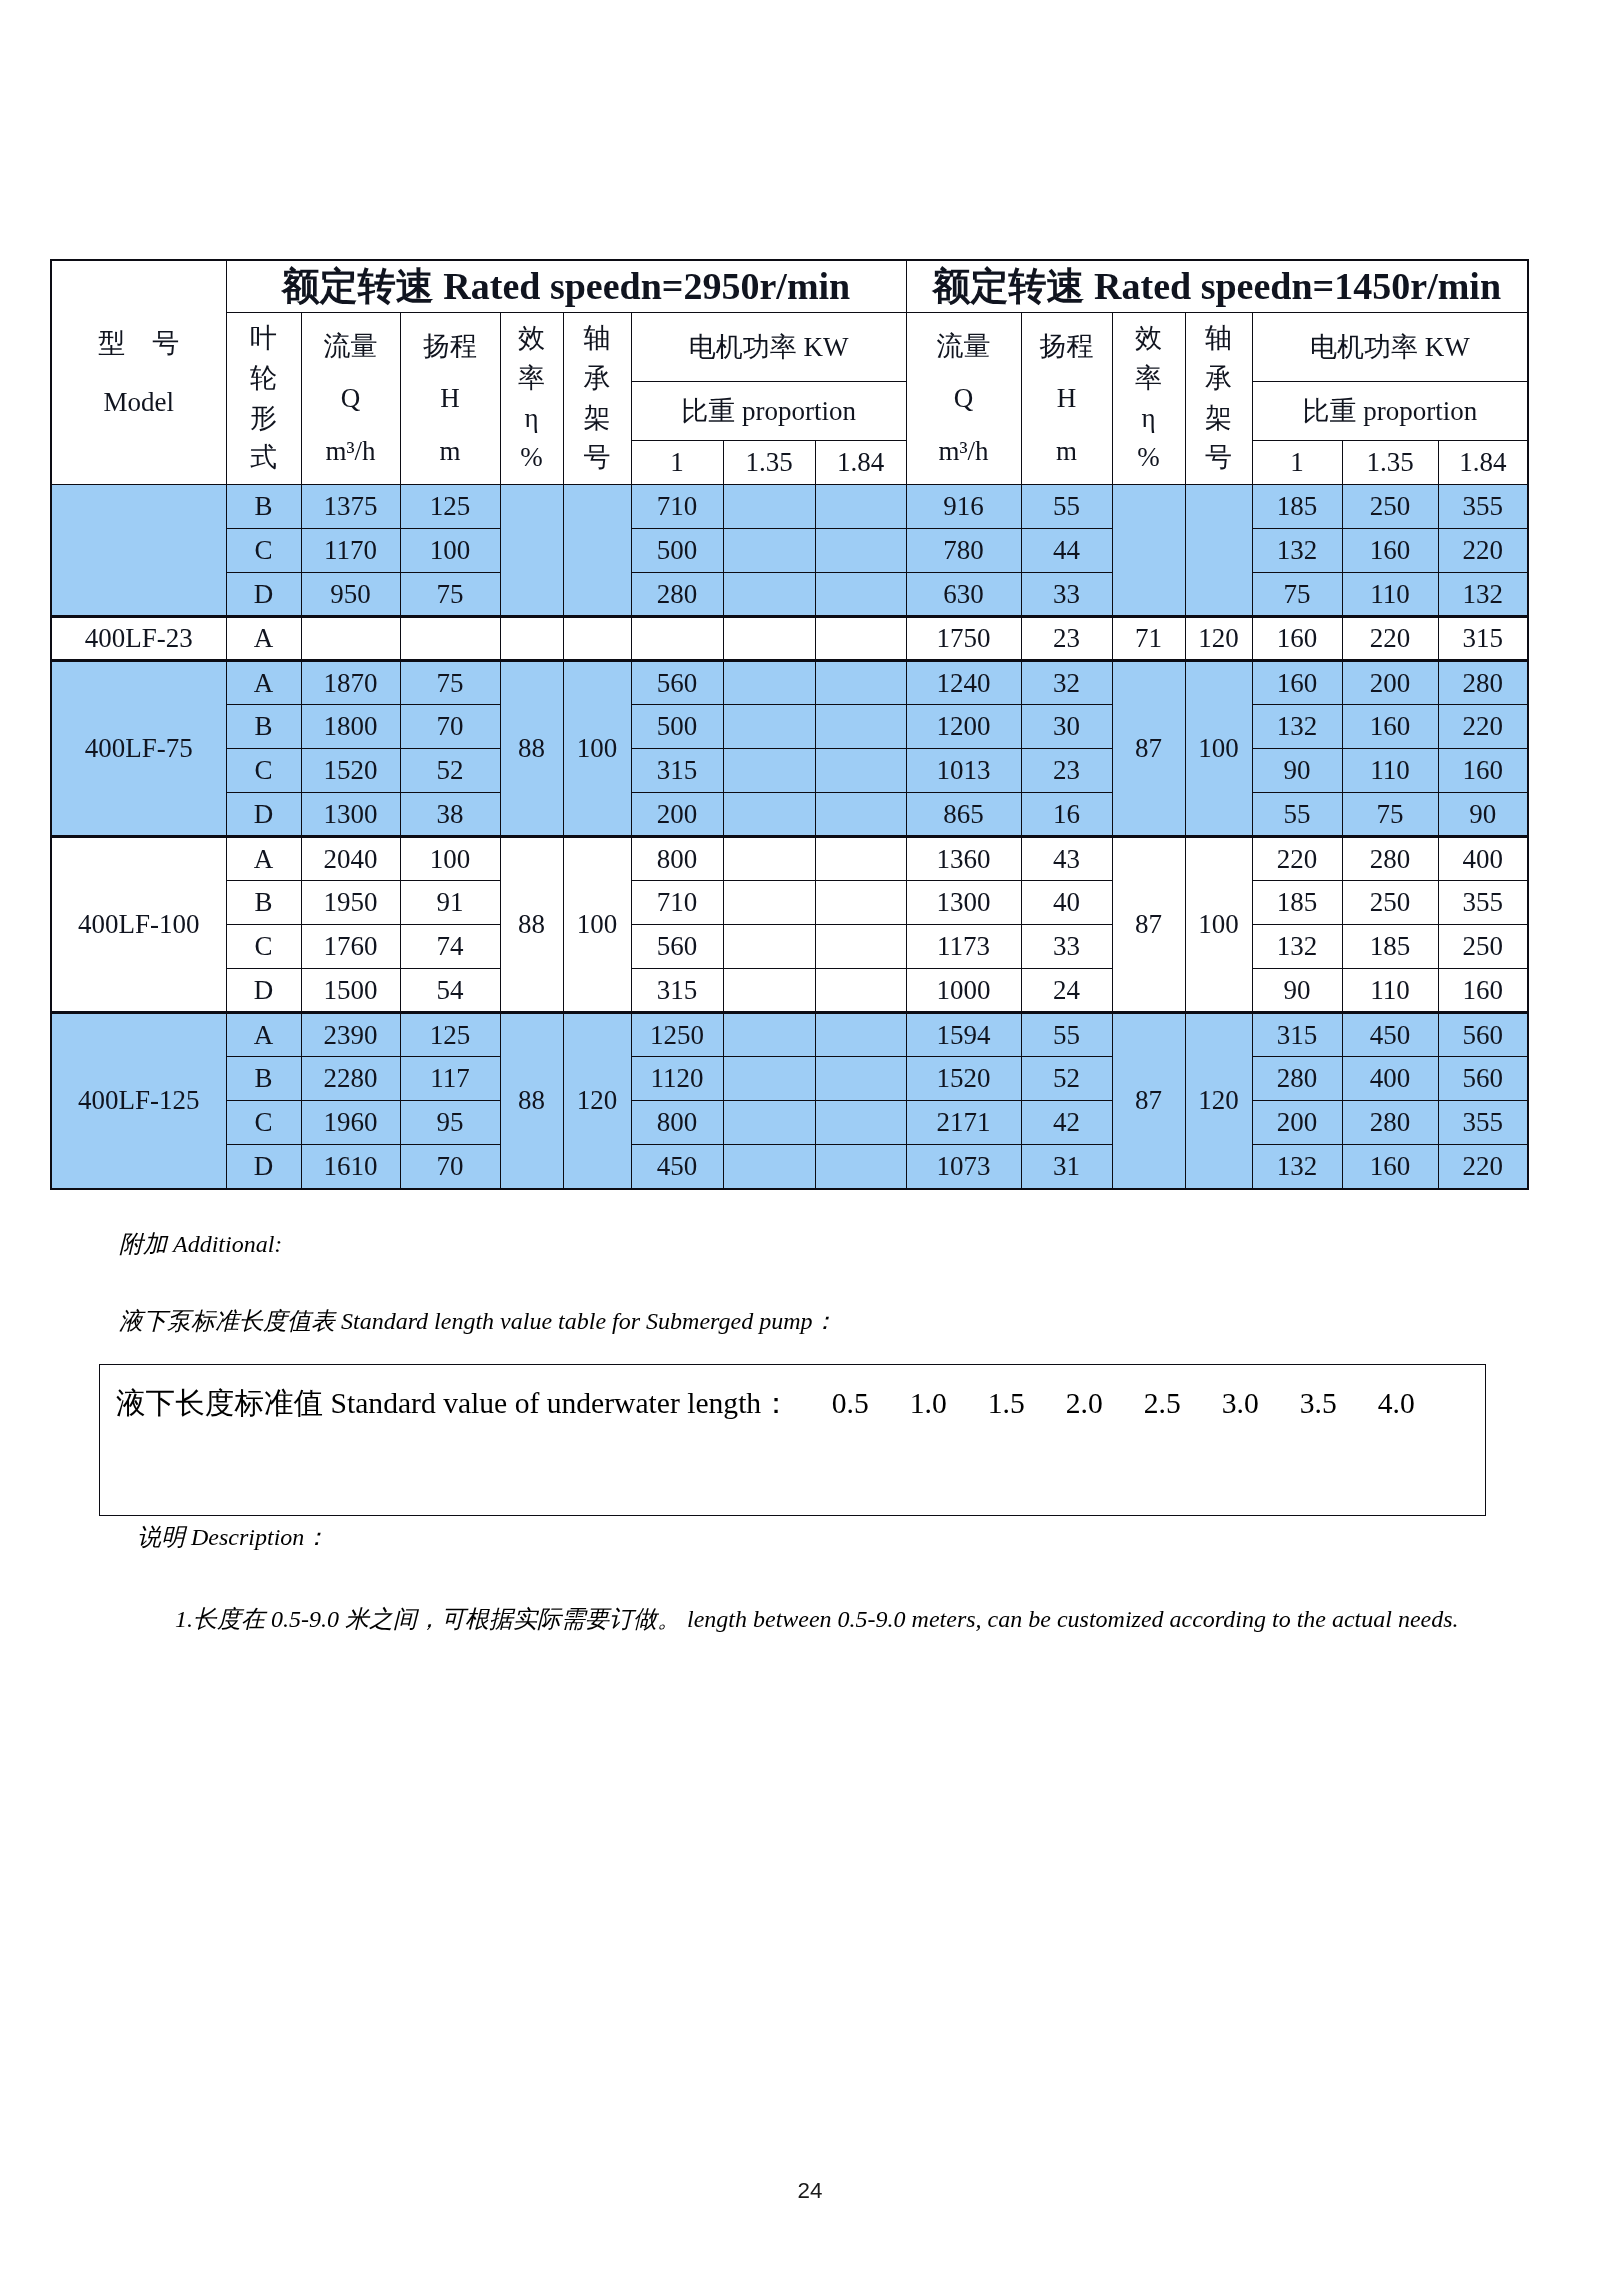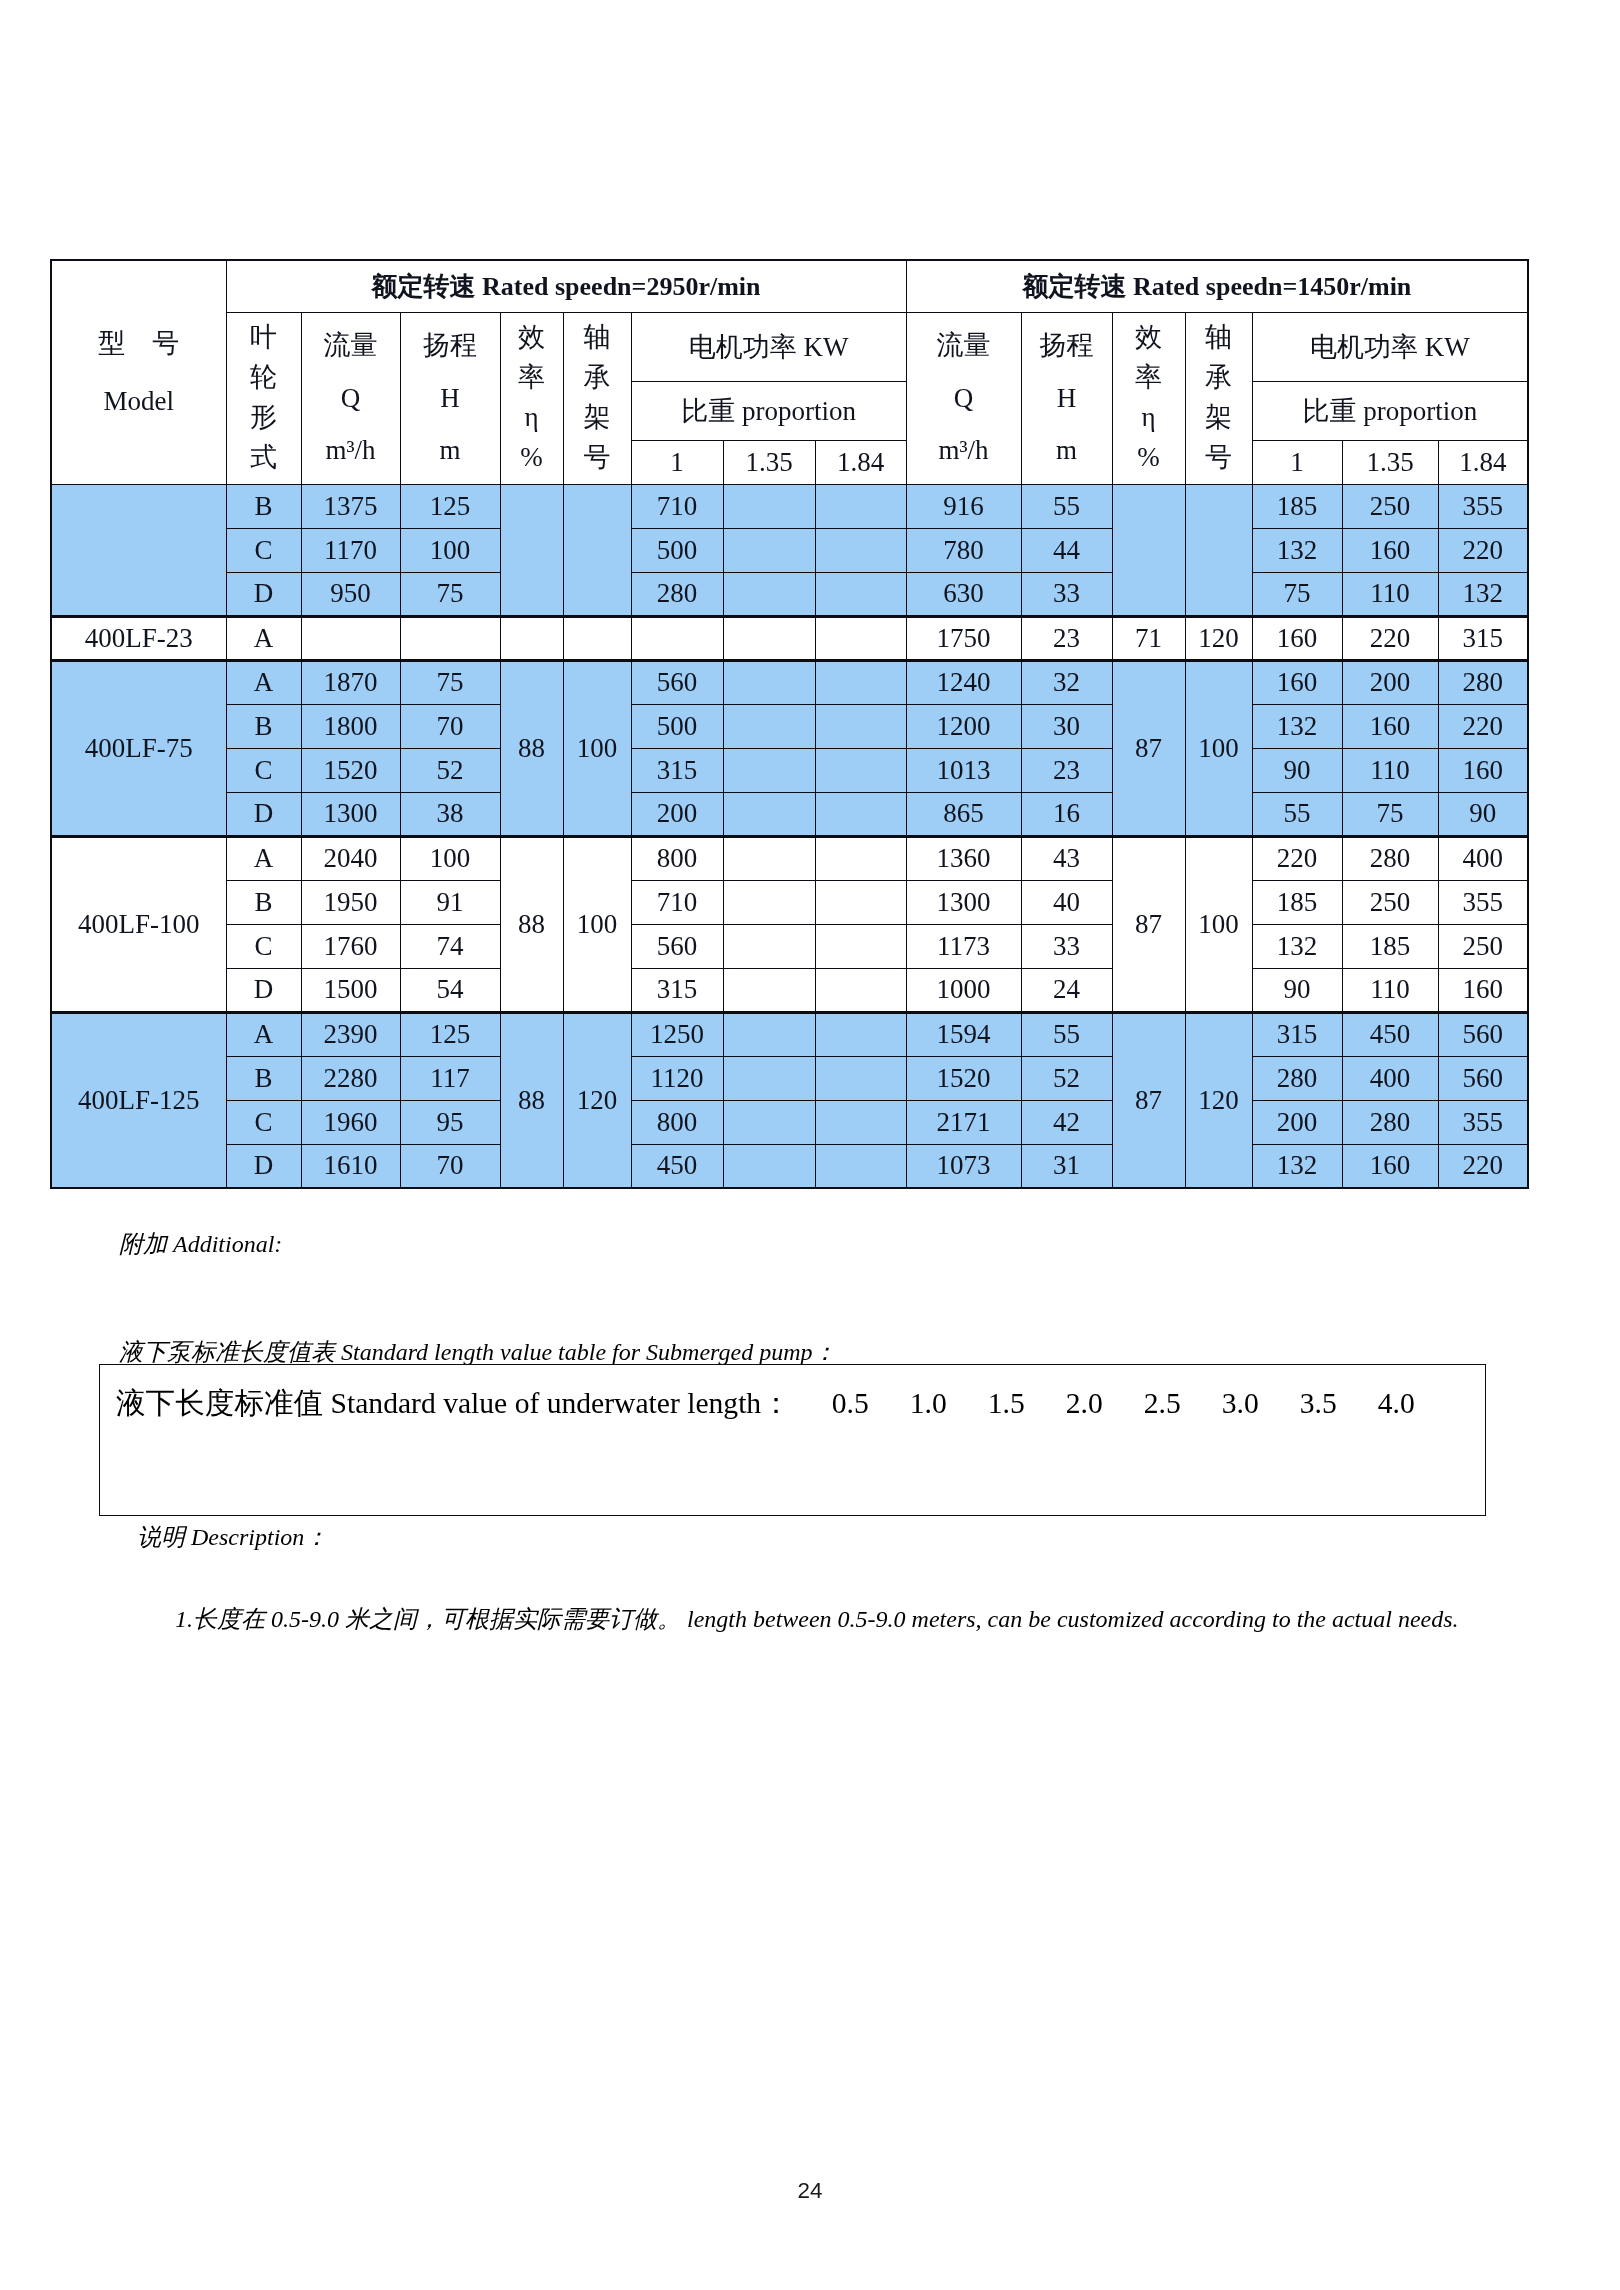--- a/index.html
+++ b/index.html
@@ -5,34 +5,34 @@
   html,body{margin:0;padding:0;background:#ffffff;}
   .page{position:relative;width:1620px;height:2291px;background:#ffffff;overflow:hidden;
         font-family:"Liberation Serif","DejaVu Serif",serif;color:#000000;}
 
   
   table.spec{position:absolute;left:50px;top:259px;border-collapse:collapse;table-layout:fixed;
              width:1478px;border:2.7px solid #0c0c14;font-size:27px;color:#10141f;}
   .spec td{border:1.8px solid #0c0c14;text-align:center;vertical-align:middle;padding:0;overflow:hidden;}
   .spec tr.blue td{background:var(--row-blue,#9ECDF5);}
   .spec tr.gs td{border-top:3.6px solid #0c0c14;}
-  .spec td.band{font-weight:bold;font-size:26px;}
+  .spec td.band{font-weight:bold;font-size:38px;}
   .spec tr.h1{height:52px;}
   .spec tr.h2{height:69px;}
   .spec tr.h3{height:59px;}
   .spec tr.h4{height:44px;}
   .spec tr.dr{height:44px;}
   .pl2{white-space:pre-line;line-height:2.15;}
   .pl3{white-space:pre-line;line-height:1.95;}
   .pl4{white-space:pre-line;line-height:1.48;}
 
   
   .txt{position:absolute;left:119px;font-size:24px;line-height:1.25;font-style:italic;}
   .t-additional{top:1229px;}
-  .t-subtitle{top:1306px;margin-top:31px;}
+  .t-subtitle{top:1306px;}
   .lenbox{position:absolute;left:99px;top:1364px;width:1387px;height:152px;
           border:1.8px solid #0c0c14;font-size:29.6px;box-sizing:border-box;}
   .lenline1{padding:18px 0 0 16px;}
   .lenline2{padding:14.3px 0 0 273px;}
   .lv{display:inline-block;margin-left:41px;}
   .t-desc{top:1522px;margin-left:18px;}
   .note{width:1379px;line-height:56px;text-indent:56px;text-align:justify;}
   .t-note1{top:1591px;}
   .t-note2{top:1725px;}
   .pagenum{position:absolute;left:0;top:2178px;width:100%;text-align:center;

